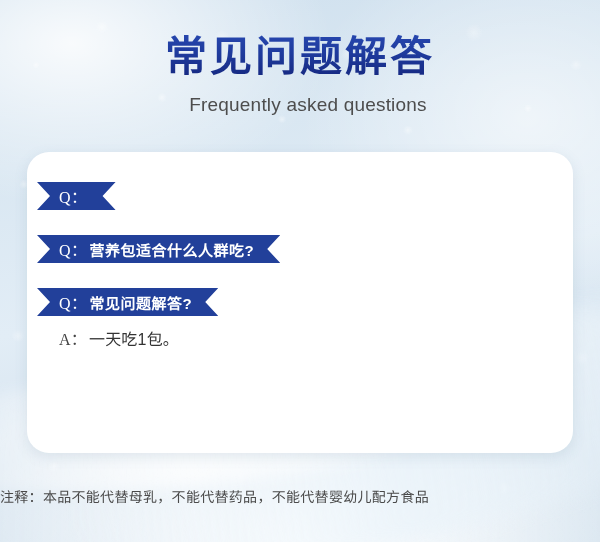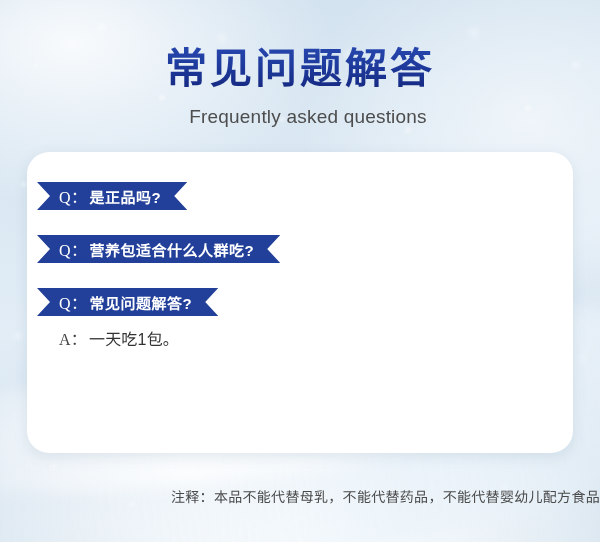--- a/index.html
+++ b/index.html
@@ -90,21 +90,21 @@
   }
 
   
   .header {
     position: absolute;
     top: 0; left: 0; right: 0;
     text-align: center;
     z-index: 4;
   }
   .title {
-    margin: 12px;
+    margin: 0;
     padding-top: 33px;
     font-size: 42px;
     font-weight: bold;
     letter-spacing: 3px;
     line-height: 1.12;
     background: linear-gradient(180deg, #3459c4 0%, #2a4bb4 34%, #1e3a9c 68%, #15277e 100%);
     -webkit-background-clip: text;
     background-clip: text;
     -webkit-text-fill-color: transparent;
     color: #1e3a9c;
@@ -174,21 +174,21 @@
     font-size: 16px;
     color: #444;
     margin-right: 2px;
   }
 
   
   .footer-note {
     position: absolute;
     left: 0; right: 0;
     top: 486px;
-    text-align: right;
+    text-align: left;
     font-size: 14px;
     color: #4a4a4a;
     letter-spacing: 0.3px;
     z-index: 4;
   }
 </style>
 </head>
 <body>
 
 <div class="page">
@@ -202,21 +202,20 @@
     <h1 class="title">常见问题解答</h1>
     <p class="subtitle">Frequently asked questions</p>
   </div>
 
   <div class="card">
     <div class="faq-list">
 
       <div class="faq-item">
         <div class="q-badge">
           <span class="q-mark">Q：</span>
-          <span class="q-text">是正品吗?</span>
         </div>
       </div>
 
       <div class="faq-item">
         <div class="q-badge">
           <span class="q-mark">Q：</span>
           <span class="q-text">营养包适合什么人群吃?</span>
         </div>
       </div>
 

